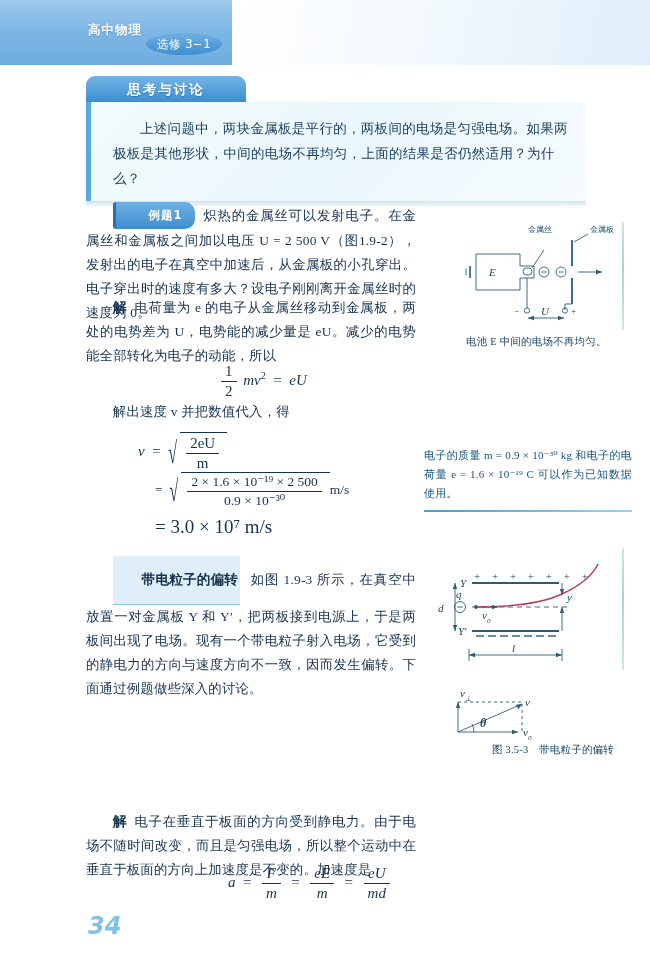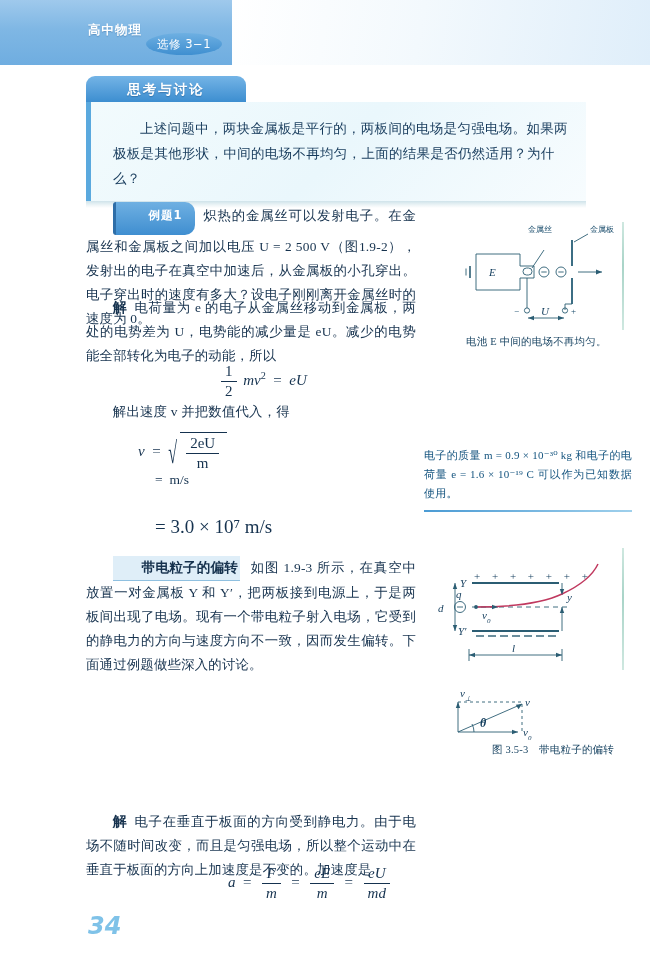--- a/index.html
+++ b/index.html
@@ -77,26 +77,26 @@
     text-align:justify;letter-spacing:.2px;
   }
   .ind{text-indent:2em;}
   .ex-badge{
     display:inline-block;vertical-align:1px;
     background:linear-gradient(180deg,#6fb0e2 0%,#3f8ed0 100%);
     border-radius:3px 10px 10px 3px;
     border-left:3px solid #2e6ea8;
     color:#fff;font-family:"DejaVu Sans","Liberation Sans",sans-serif;
     font-size:11.5px;font-weight:bold;
-    padding:1px 12px 8px 6px;margin-right:8px;
+    padding:1px 12px 2px 6px;margin-right:8px;
     letter-spacing:1px;
   }
   .sect-mark{
     display:inline-block;font-weight:bold;font-size:13.6px;
-    background:#dfeef8;padding:0 2px;margin-right:10px;
+    background:#dfeef8;padding:12px 2px;margin-right:10px;
     border-bottom:1px solid #8fc0e0;
   }
   .jie{font-weight:bold;margin-right:7px;font-size:14px;}
   i.v{font-family:"Liberation Serif",serif;font-style:italic;}
   .sup{font-size:.68em;vertical-align:super;}
 
   
   .math{
     font-family:"Liberation Serif","DejaVu Serif",serif;
     font-size:15px;color:#15324f;
@@ -195,21 +195,26 @@
     <span class="sqrt"><span class="rad">
       <span class="frac">
         <span class="n">2eU</span>
         <span class="d">m</span>
       </span>
     </span></span>
   </div>
 
   <div class="math" style="position:absolute;left:155px;top:472px;font-size:13.5px;">
     =&nbsp;
-    <span style="font-family:'Liberation Serif',serif;">m/s</span>
+    <span class="sqrt"><span class="rad">
+      <span class="frac">
+        <span class="n">2 × 1.6 × 10⁻¹⁹ × 2 500</span>
+        <span class="d">0.9 × 10⁻³⁰</span>
+      </span>
+    </span></span><span style="font-family:'Liberation Serif',serif;">m/s</span>
   </div>
 
   <div class="math" style="position:absolute;left:155px;top:516px;font-size:19px;">= 3.0 × 10⁷ m/s</div>
 
   <div class="figbox" style="left:462px;top:222px;width:172px;height:105px;">
     <svg width="172" height="105" viewBox="0 0 172 105">
       <g stroke="#2b5d73" fill="none" stroke-width="0.9">
 
         <path d="M14 32 L14 68 L58 68 L58 56 L72 56 L72 44 L58 44 L58 32 Z"></path>
 

